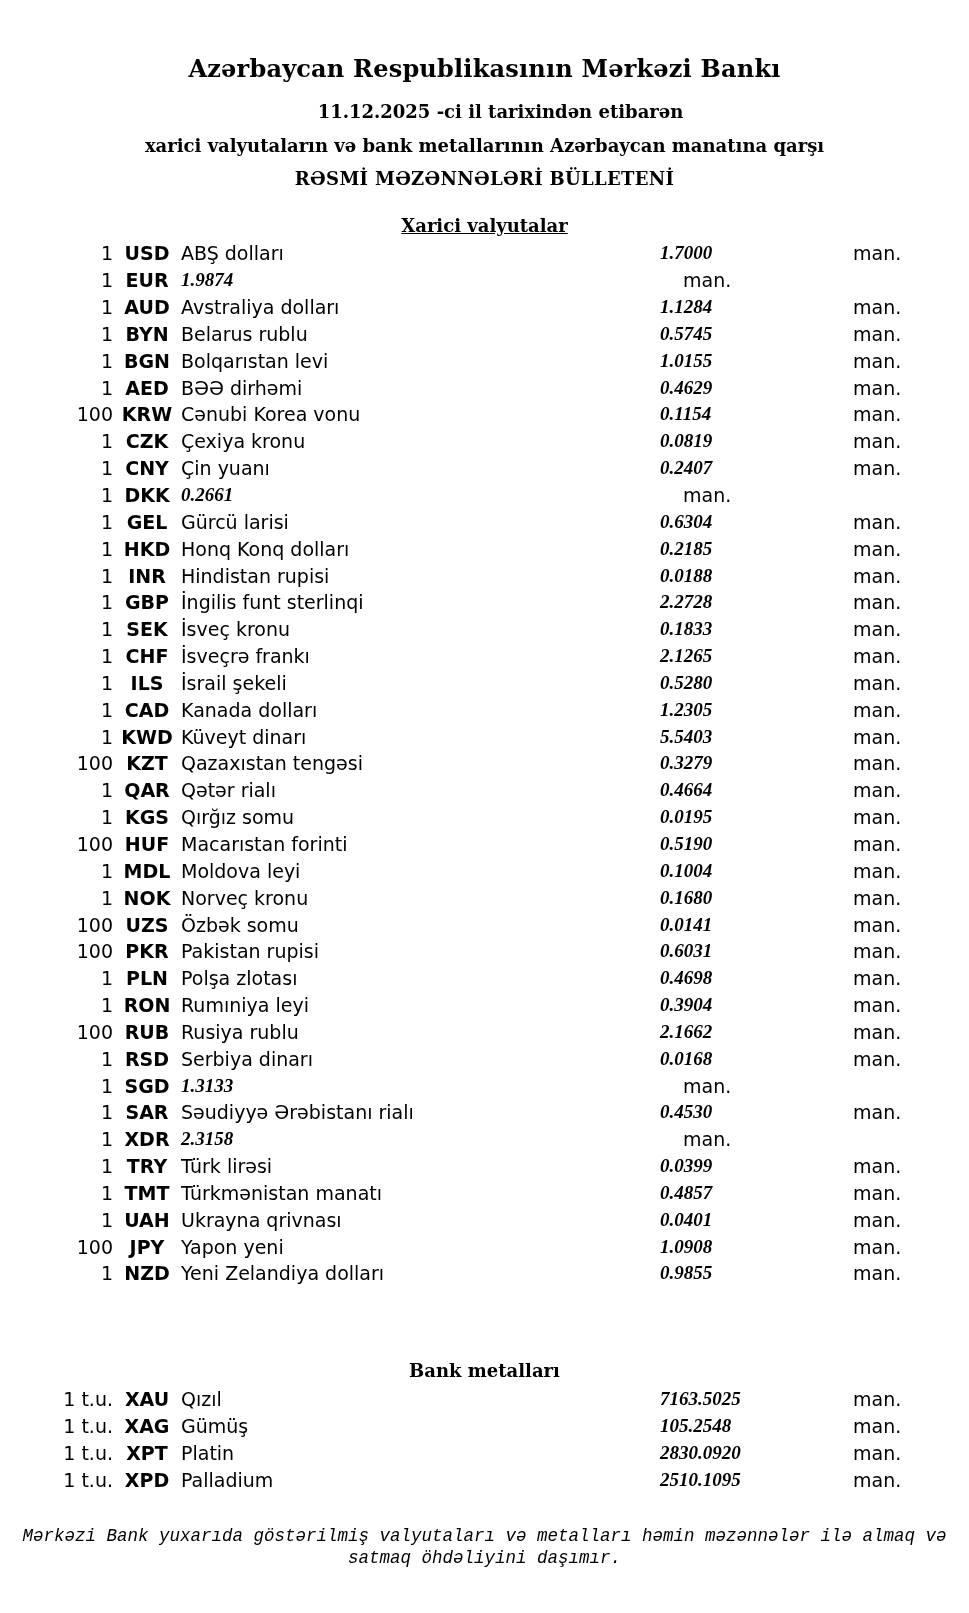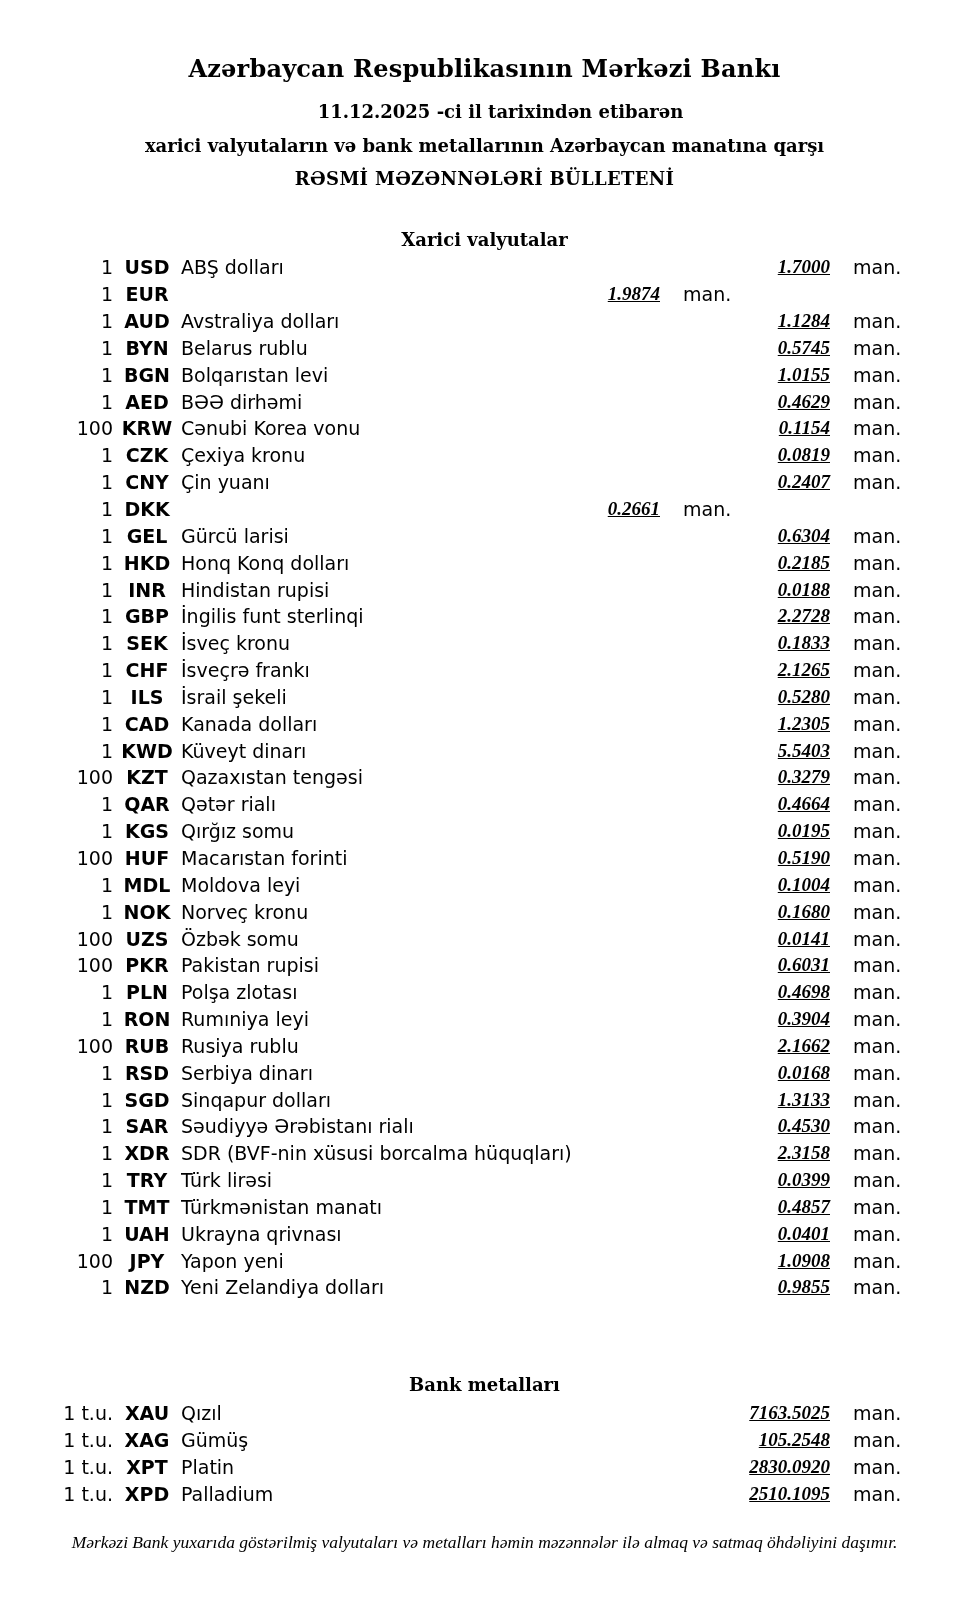--- a/index.html
+++ b/index.html
@@ -51,21 +51,21 @@
   }
 
   
   .section-title {
     text-align: center;
     font-family: "DejaVu Serif", "Liberation Serif", serif;
     font-weight: bold;
     font-size: 18px;
     line-height: 23px;
   }
-  .section-title.currencies { margin-top: 38px; }
+  .section-title.currencies { margin-top: 24px; text-decoration: underline; }
   .section-title.metals     { margin-top: 72px; }
 
   
   .rates-table {
     width: 895px;
     margin-top: 3px;
   }
   .rates-table.metals { margin-top: 4px; }
   .rate-row {
     display: grid;
@@ -84,40 +84,39 @@
     white-space: nowrap;
     font-weight: bold;
   }
   .cell-name {
     text-align: left;
     font-size: 19px;
     white-space: nowrap;
     overflow: hidden;
   }
   .cell-rate {
-    text-align: right;
+    text-align: left;
     font-family: "Liberation Serif", "DejaVu Serif", serif;
     font-style: italic;
     font-weight: bold;
     font-size: 19px;
     white-space: nowrap;
-    text-decoration: underline;
   }
   .cell-unit {
     padding-left: 23px;
     text-align: left;
     font-size: 19px;
     white-space: nowrap;
   }
 
   
   .disclaimer {
-    margin-top: 24px;
-    text-align: center;
-    font-family: Liberation Serif, serif;
+    margin-top: 32px;
+    text-align: center;
+    font-family: Liberation Mono, monospace;
     font-style: italic;
     font-size: 17.5px;
     line-height: 22px;
   }
 </style>
 </head>
 <body>
 
 <div class="bank-title">Azərbaycan Respublikasının Mərkəzi Bankı</div>
 <div class="date-line">11.12.2025 -ci il tarixindən etibarən</div>
@@ -370,37 +369,35 @@
       <div class="cell-qty">1</div>
       <div class="cell-code">RSD</div>
       <div class="cell-name">Serbiya dinarı</div>
       <div class="cell-rate">0.0168</div>
       <div class="cell-unit">man.</div>
     </div>
 
     <div class="rate-row">
       <div class="cell-qty">1</div>
       <div class="cell-code">SGD</div>
-      <div class="cell-name">Sinqapur dolları</div>
       <div class="cell-rate">1.3133</div>
       <div class="cell-unit">man.</div>
     </div>
 
     <div class="rate-row">
       <div class="cell-qty">1</div>
       <div class="cell-code">SAR</div>
       <div class="cell-name">Səudiyyə Ərəbistanı rialı</div>
       <div class="cell-rate">0.4530</div>
       <div class="cell-unit">man.</div>
     </div>
 
     <div class="rate-row">
       <div class="cell-qty">1</div>
       <div class="cell-code">XDR</div>
-      <div class="cell-name">SDR (BVF-nin xüsusi borcalma hüquqları)</div>
       <div class="cell-rate">2.3158</div>
       <div class="cell-unit">man.</div>
     </div>
 
     <div class="rate-row">
       <div class="cell-qty">1</div>
       <div class="cell-code">TRY</div>
       <div class="cell-name">Türk lirəsi</div>
       <div class="cell-rate">0.0399</div>
       <div class="cell-unit">man.</div>

